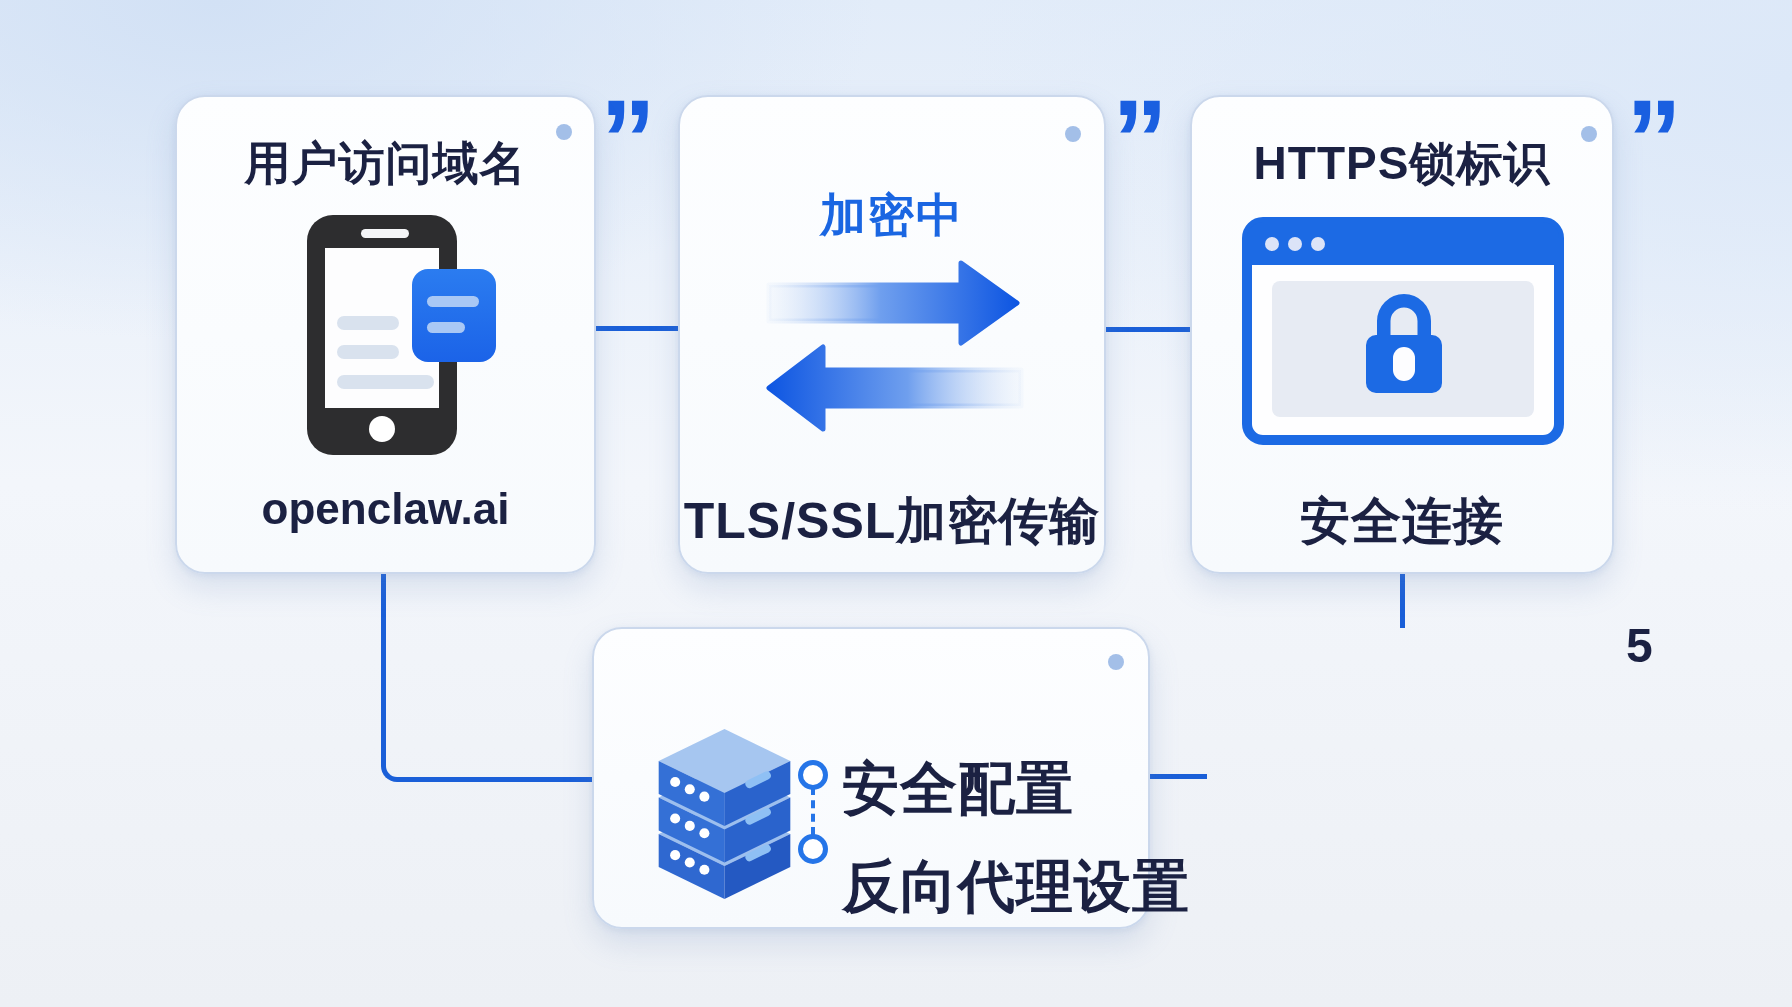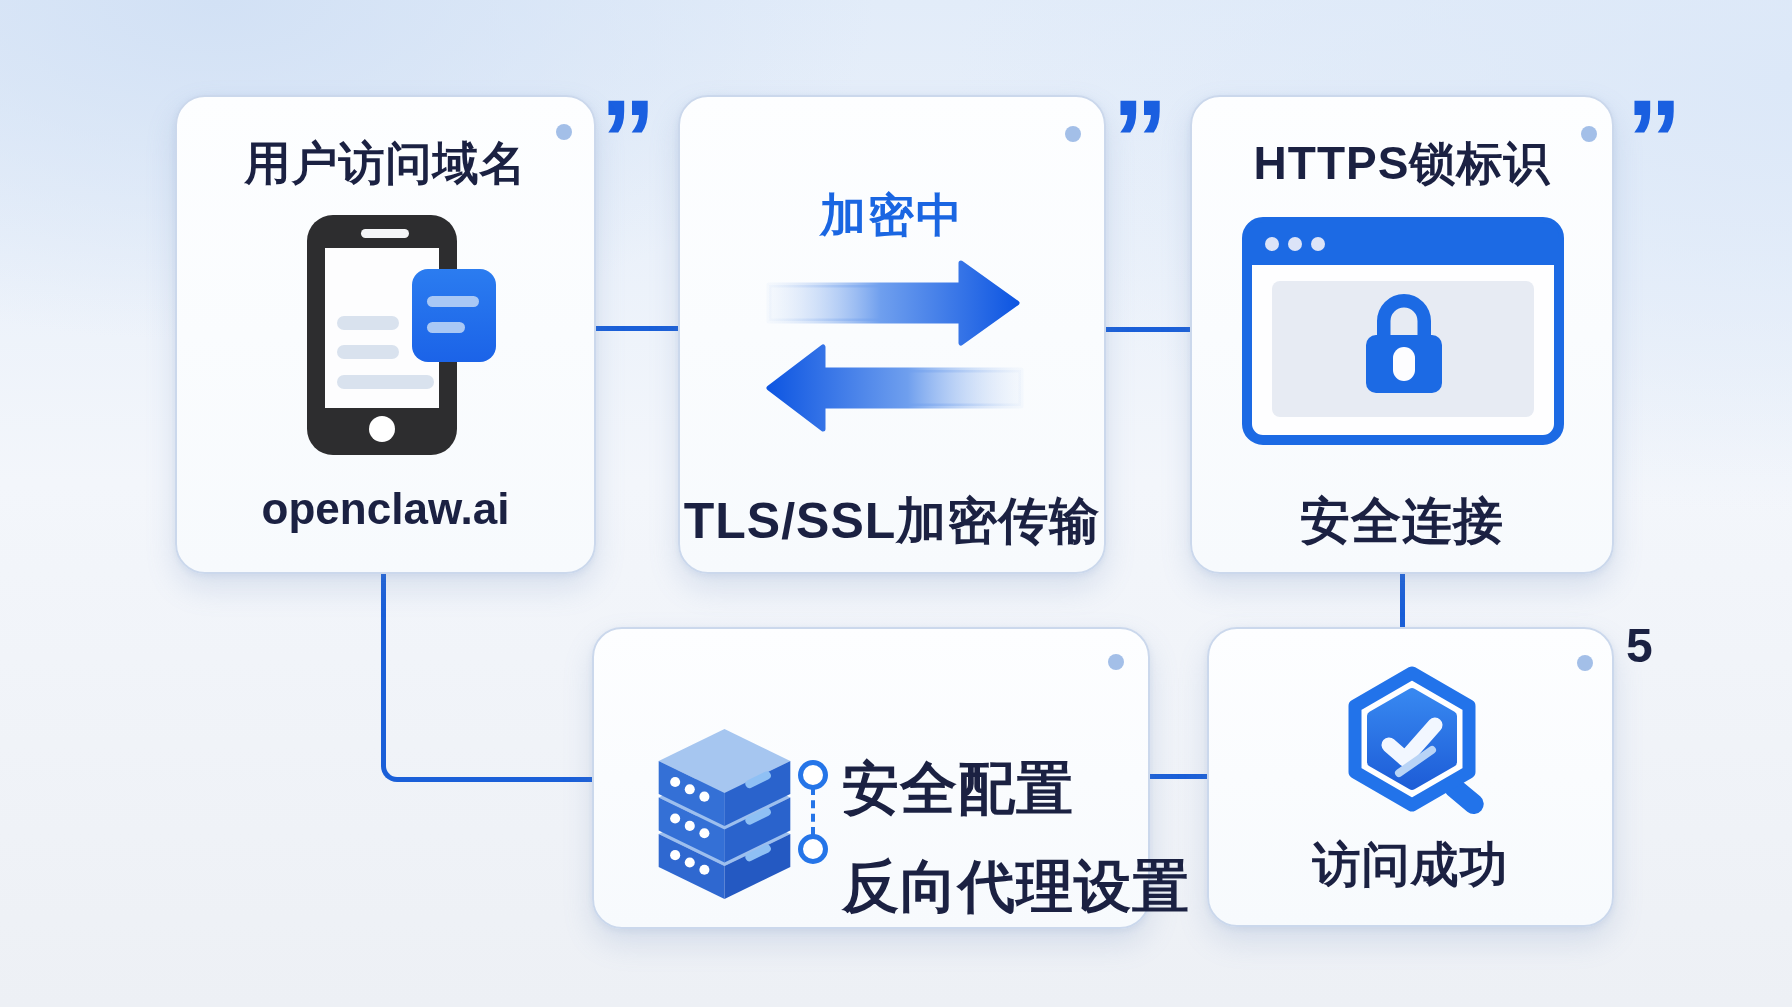--- a/index.html
+++ b/index.html
@@ -143,33 +143,14 @@
         <rect x="100" y="51" width="30" height="9" rx="4.5" fill="#8fc0f4" transform="rotate(-26 115 56)"></rect>
       </g>
     </svg>
     <div class="ring" style="left:204px;top:131px;"></div>
     <div class="dashline" style="left:217px;top:158px;height:48px;"></div>
     <div class="ring" style="left:204px;top:205px;"></div>
     <div class="bullet-label" style="left:248px;top:122px;">安全配置</div>
     <div class="bullet-label" style="left:248px;top:196px;margin-top:24px;">反向代理设置</div>
   </div>
 
-  <div class="card" style="left:1207px;top:627px;width:403px;height:296px;">
-    <div class="cdot" style="left:368px;top:26px;"></div>
-    <svg style="position:absolute;left:128px;top:36px;" width="150" height="158" viewBox="0 0 150 158">
-      <defs>
-        <linearGradient id="shieldGrad" x1="0" y1="0" x2="0" y2="1">
-          <stop offset="0" stop-color="#3787f0"></stop>
-            <stop offset="1" stop-color="#1e5ed8"></stop>
-        </linearGradient>
-      </defs>
-      <g transform="rotate(40 126 130)">
-        <rect x="104" y="120" width="46" height="20" rx="10" fill="#2273ea"></rect>
-      </g>
-      <path d="M75,8 L132,41 V107 L75,140 L18,107 V41 Z" fill="#ffffff" stroke="#2273ea" stroke-width="13" stroke-linejoin="round"></path>
-      <path d="M75,28 L115,51 V97 L75,120 L35,97 V51 Z" fill="url(#shieldGrad)" stroke="url(#shieldGrad)" stroke-width="10" stroke-linejoin="round"></path>
-      <path d="M52,80 L68,94 L98,60" fill="none" stroke="#f2f7ff" stroke-width="15" stroke-linecap="round" stroke-linejoin="round"></path>
-      <path d="M62,108 L95,85" fill="none" stroke="#b9d4f6" stroke-width="8" stroke-linecap="round"></path>
-    </svg>
-    <div class="caption" style="top:204px;font-size:48px;">访问成功</div>
-  </div>
 
 </div>
 
 </body></html>

